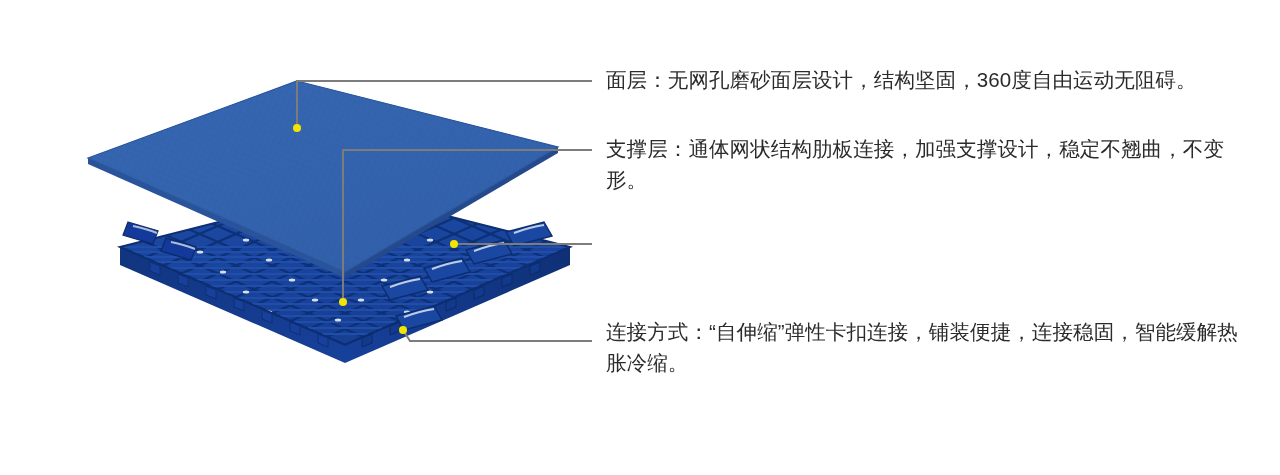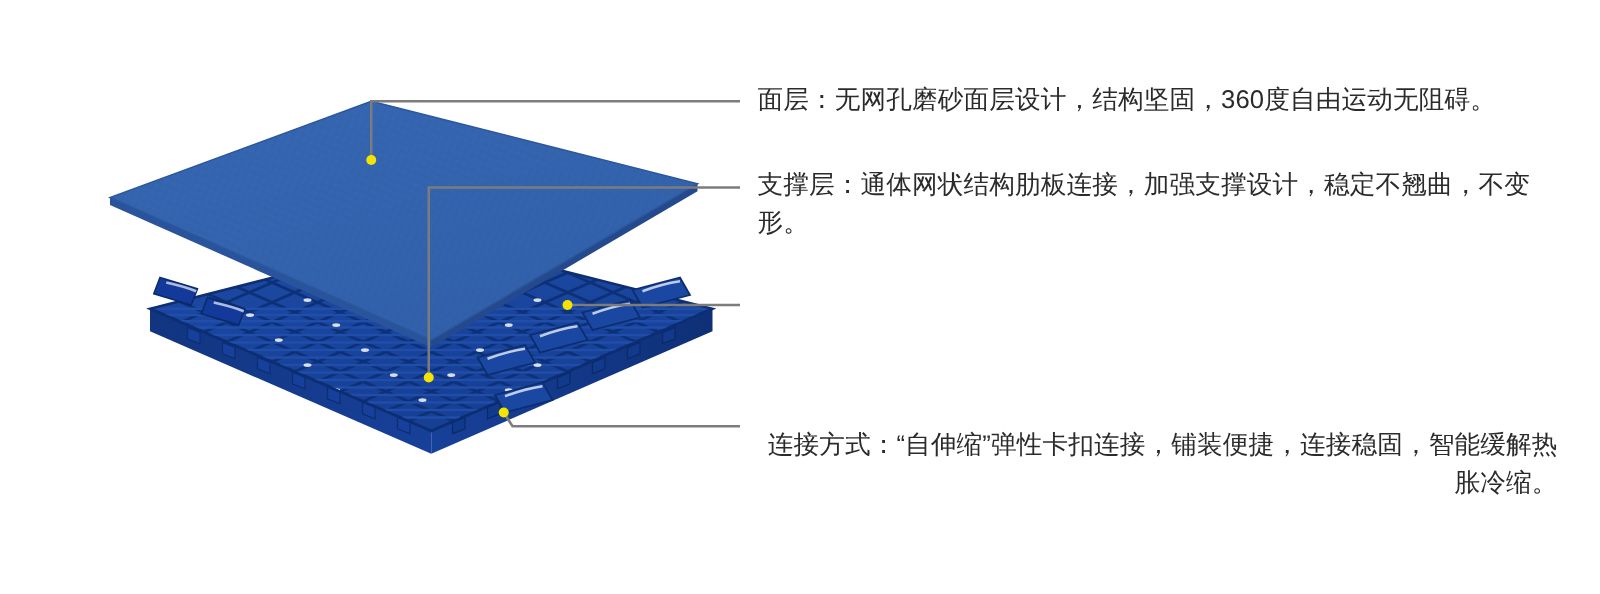--- a/index.html
+++ b/index.html
@@ -42,23 +42,23 @@
     left: 606px;
     width: 640px;
     color: #2b2b2b;
     font-size: 20.5px;
     line-height: 31px;
     letter-spacing: 0.1px;
     pointer-events: auto;
     white-space: pre-wrap;
   }
   .callout.c1 { top: 64px; }
-  .callout.c2 { top: 133px; font-family: Liberation Serif, serif; }
+  .callout.c2 { top: 133px; }
   .callout.c3 { top: 227px; }
-  .callout.c4 { top: 340px; text-align: right; }
+  .callout.c4 { top: 316px; }
 </style>
 </head>
 <body>
 
 <div id="stage">
 
   <svg id="figure-svg" viewBox="0 0 1280 475" xmlns="http://www.w3.org/2000/svg">
     <defs>
 
       <pattern id="surfaceGrain" width="6" height="6" patternUnits="userSpaceOnUse" patternTransform="rotate(22)">

